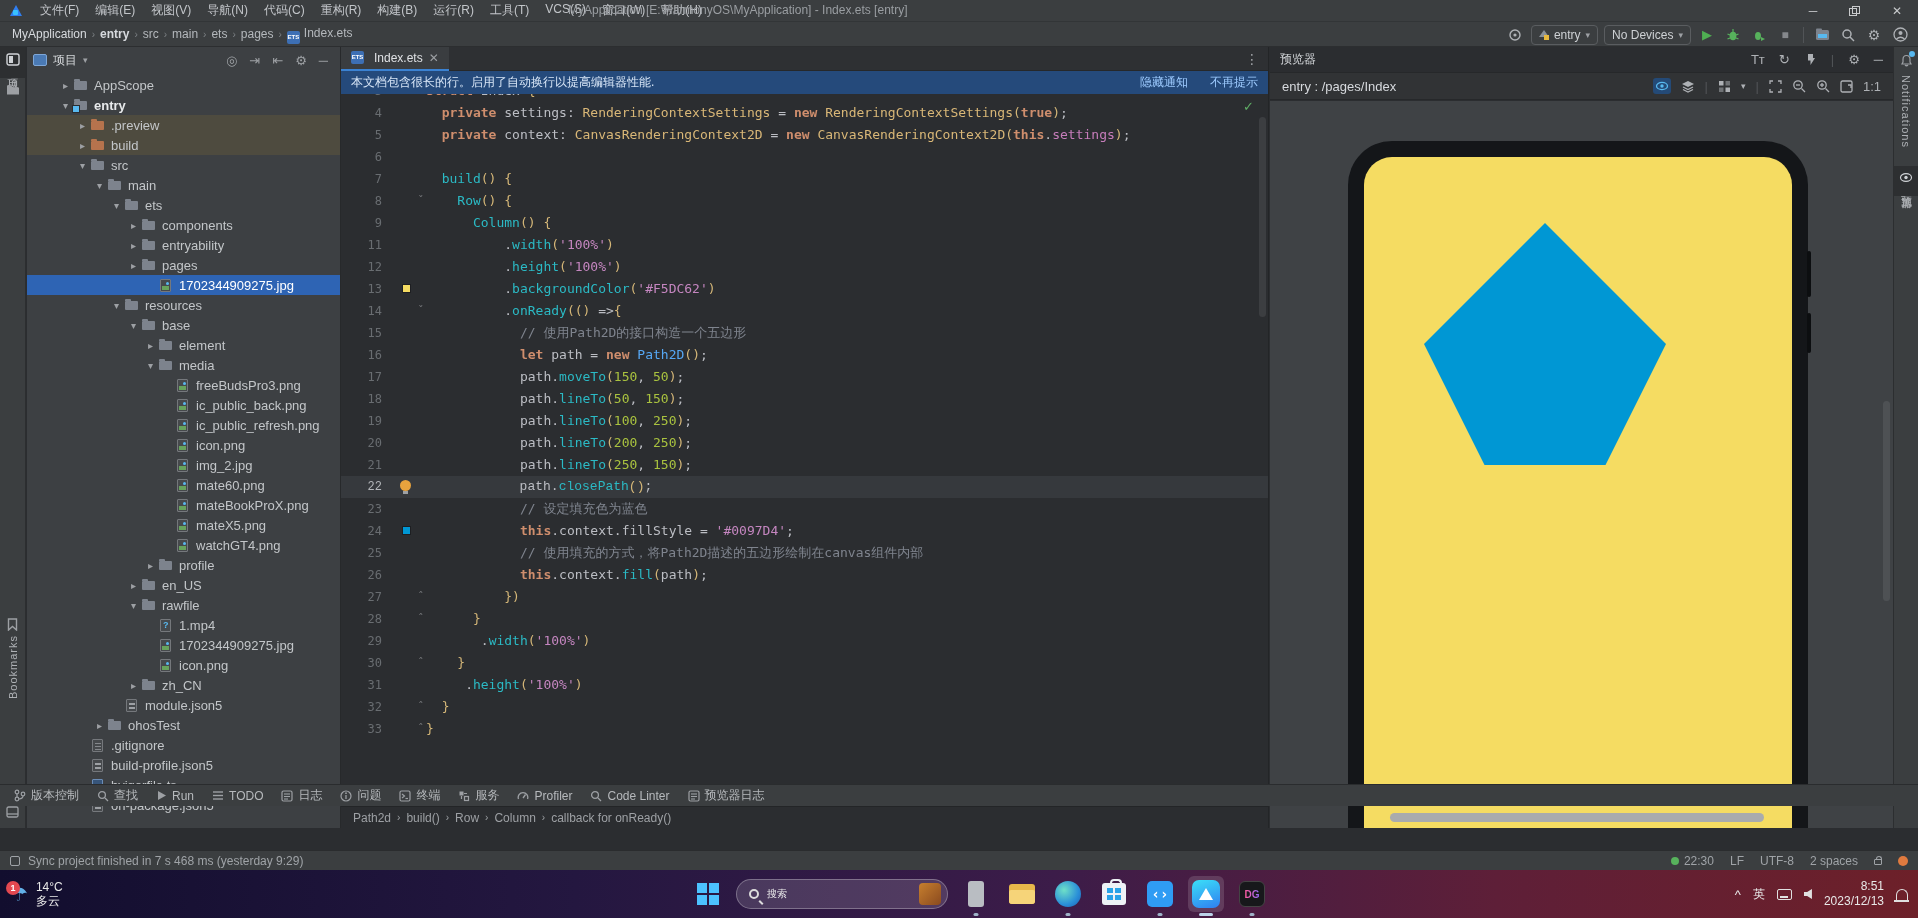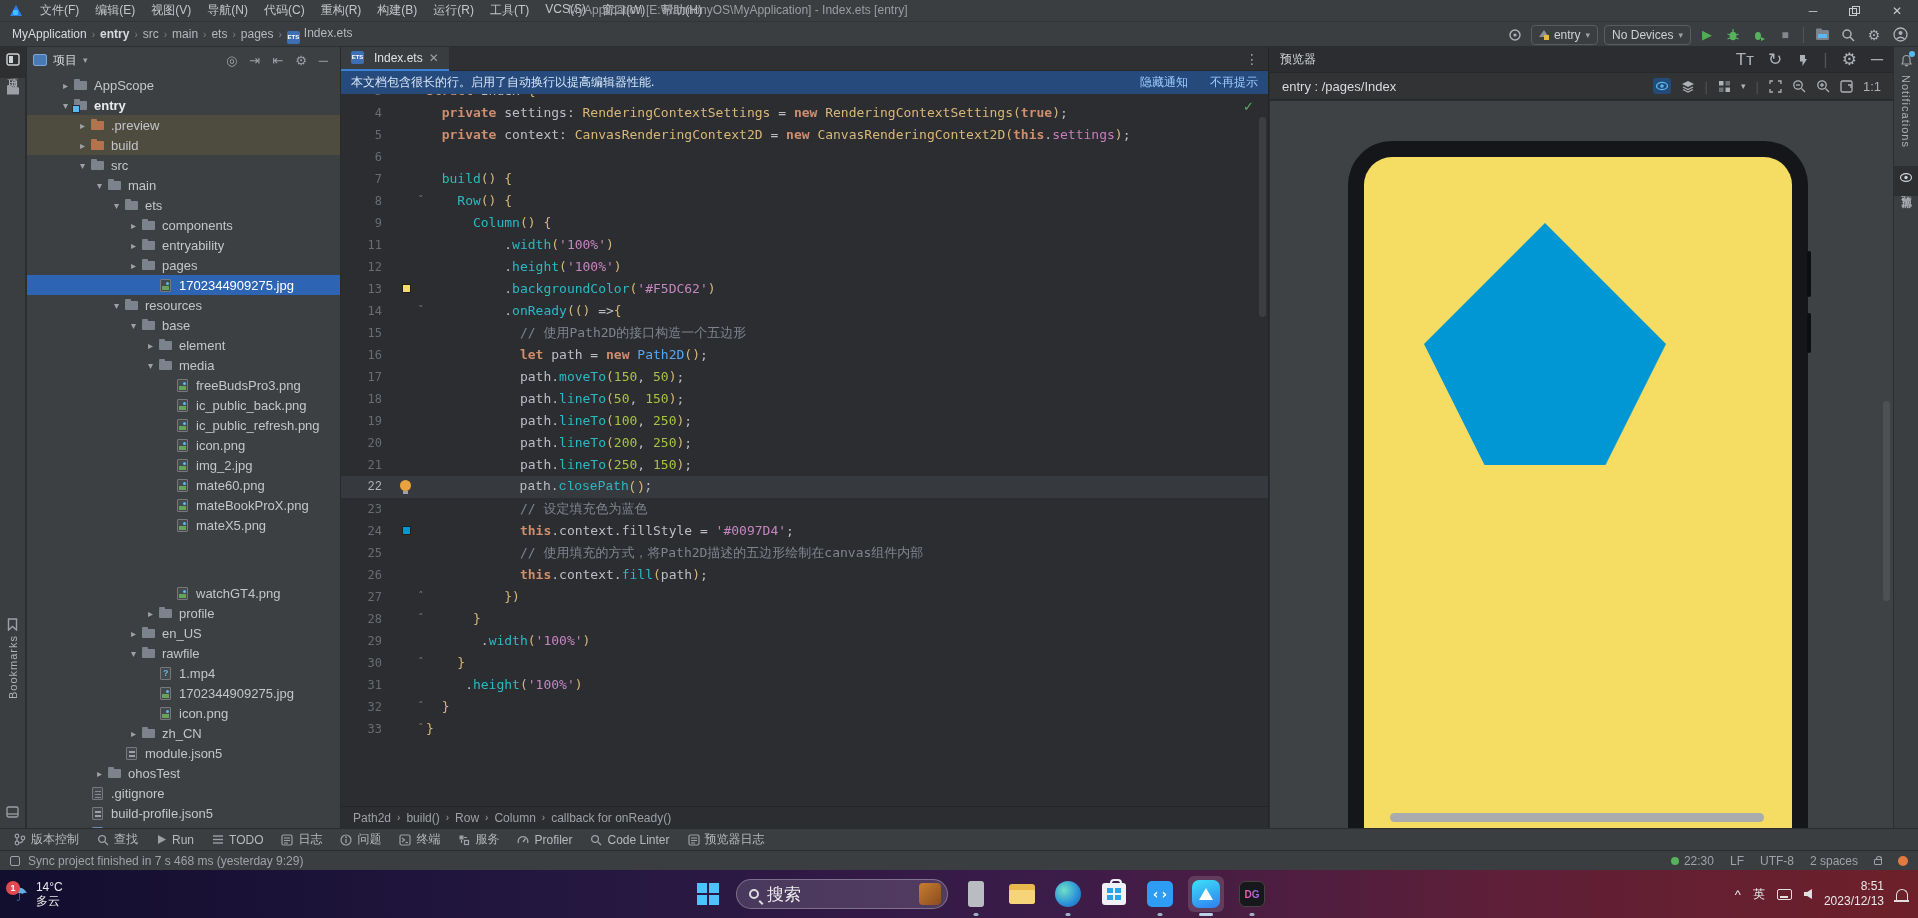--- a/index.html
+++ b/index.html
@@ -108,36 +108,36 @@
   .check{position:absolute;right:14px;top:52px;color:#5fad65;font-size:13px;font-weight:bold;}
   .ed-scroll{position:absolute;right:2px;top:70px;width:7px;height:200px;background:#47494d;border-radius:4px;opacity:.6;}
   .ed-crumbs{position:absolute;left:0;bottom:0;right:0;height:22px;background:#2b2d30;border-top:1px solid #232527;
              display:flex;align-items:center;font-size:12px;color:#9da0a4;padding-left:12px;}
   .ed-crumbs .sep{margin:0 6px;color:#6f7control276;font-size:10px;}
 
   
   .preview{position:absolute;left:1270px;top:47px;width:623px;height:781px;background:#2b2d30;}
   .pv-header{height:26px;display:flex;align-items:center;padding:0 10px;font-size:12px;color:#d3d6d9;border-bottom:1px solid #26282a;}
   .pv-header .spacer{flex:1;}
-  .pv-hic{color:#aeb1b5;font-size:17px;margin-left:14px;}
+  .pv-hic{color:#aeb1b5;font-size:13px;margin-left:14px;}
   .pv-toolbar{height:27px;display:flex;align-items:center;padding:0 12px;font-size:13px;color:#d7dade;border-bottom:1px solid #26282a;background:#313335;}
   .pv-toolbar .spacer{flex:1;}
   .pv-tic{margin-left:10px;color:#aeb1b5;display:flex;align-items:center;}
   .pv-tic.on{background:#244a77;border-radius:3px;padding:2px;}
   .pv-canvas{position:absolute;left:0;top:54px;right:0;bottom:0;background:#3f4245;overflow:hidden;}
   .phone{position:absolute;left:78px;top:40px;width:460px;height:880px;background:#141619;border-radius:44px;}
   .btn-side{position:absolute;right:-3px;width:4px;border-radius:2px;background:#0c0e10;}
   .screen{position:absolute;left:16px;top:16px;width:428px;height:840px;border-radius:28px;overflow:hidden;}
   .pentagon{position:absolute;left:60px;top:66px;width:242px;height:242px;
             clip-path:polygon(50% 0,0 50%,25% 100%,75% 100%,100% 50%);}
   .homebar{position:absolute;left:26px;top:656px;width:374px;height:9px;border-radius:5px;background:#a9abad;}
   .pv-scroll{position:absolute;right:3px;top:300px;width:7px;height:200px;background:#55585b;border-radius:4px;opacity:.7;}
 
   
-  .bottombar{position:absolute;left:0;top:828px;width:1918px;height:22px;background:#3b3e40;border-top:1px solid #2a2c2e;
+  .bottombar{position:absolute;left:0;top:784px;width:1918px;height:22px;background:#3b3e40;border-top:1px solid #2a2c2e;
              display:flex;align-items:center;font-size:12px;color:#b6b9bc;padding-left:6px;gap:2px;}
   .bb-item{display:flex;align-items:center;gap:5px;padding:2px 8px;border-radius:3px;}
   .bb-item svg{display:block;}
 
   
   .statusbar{position:absolute;left:0;top:850px;width:1918px;height:20px;background:#3b3e40;border-top:1px solid #2a2c2e;
              display:flex;align-items:center;font-size:12px;color:#9fa3a7;padding:0 10px;}
   .statusbar .spacer{flex:1;}
   .st-seg{margin-left:16px;display:flex;align-items:center;gap:5px;}
   .dot-green{width:8px;height:8px;border-radius:50%;background:#57b25c;}
@@ -155,21 +155,21 @@
   .badge{position:absolute;left:-4px;top:-6px;width:14px;height:14px;border-radius:50%;background:#e34850;color:#fff;
          font-size:9px;text-align:center;line-height:14px;font-weight:bold;}
   .tb-center{position:absolute;left:690px;display:flex;align-items:center;gap:10px;}
   .tb-icon{width:36px;height:36px;border-radius:6px;display:flex;align-items:center;justify-content:center;position:relative;}
   .tb-icon.active{background:rgba(255,255,255,.14);}
   .tb-icon .rdot{position:absolute;bottom:-4px;left:50%;transform:translateX(-50%);width:5px;height:3px;border-radius:2px;background:#9fb3c8;}
   .tb-icon.active .rdot{width:14px;background:#bcd2e8;}
   .start{display:grid;grid-template-columns:10px 10px;grid-gap:2px;}
   .start i{width:10px;height:10px;background:#4cc2ff;display:block;}
   .searchpill{width:212px;height:30px;border-radius:16px;background:rgba(255,255,255,.14);border:1px solid rgba(255,255,255,.28);
-              display:flex;align-items:center;padding:0 6px 0 12px;font-size:17px;color:#ececec;gap:8px;}
+              display:flex;align-items:center;padding:0 6px 0 12px;font-size:10px;color:#ececec;gap:8px;}
   .mag{width:10px;height:10px;border:2px solid #dcdcdc;border-radius:50%;position:relative;flex:none;}
   .mag:after{content:"";position:absolute;left:9px;top:9px;width:2px;height:5px;background:#dcdcdc;transform:rotate(-45deg);}
   .searchpill .spacer{flex:1;}
   .bing-ico{width:22px;height:22px;border-radius:4px;background:linear-gradient(135deg,#c77f2e,#8a4a1f);}
   .ic-phone{width:16px;height:26px;background:#b9bdc2;border-radius:3px;}
   .ic-folder{width:26px;height:20px;position:relative;}
   .ic-folder i{position:absolute;left:0;top:0;width:26px;height:20px;background:#e8b84a;border-radius:3px;}
   .ic-folder b{position:absolute;left:0;top:6px;width:26px;height:14px;background:#f6d479;border-radius:2px 2px 3px 3px;}
   .ic-edge{width:26px;height:26px;border-radius:50%;background:radial-gradient(circle at 35% 35%,#6ee0c8,#2a8fd8 60%,#1b5fb0);}
   .ic-store{width:24px;height:22px;background:#eef2f6;border-radius:3px;position:relative;}
@@ -506,21 +506,21 @@
           </span>
           <span class="lbl">mateBookProX.png</span>
         </div>
         <div class="trow t-img" style="padding-left: 132px;">
           <span class="chev"></span>
           <span class="t-ic">
             <span class="file-ic"></span>
           </span>
           <span class="lbl">mateX5.png</span>
         </div>
-        <div class="trow t-img" style="padding-left: 132px; margin-top: 48px;">
+        <div class="trow t-img" style="padding-left: 132px;">
           <span class="chev"></span>
           <span class="t-ic">
             <span class="file-ic"></span>
           </span>
           <span class="lbl">watchGT4.png</span>
         </div>
         <div class="trow t-folder" style="padding-left: 115px;">
           <span class="chev">▸</span>
           <span class="t-ic">
             <span class="fold-ic"></span>

